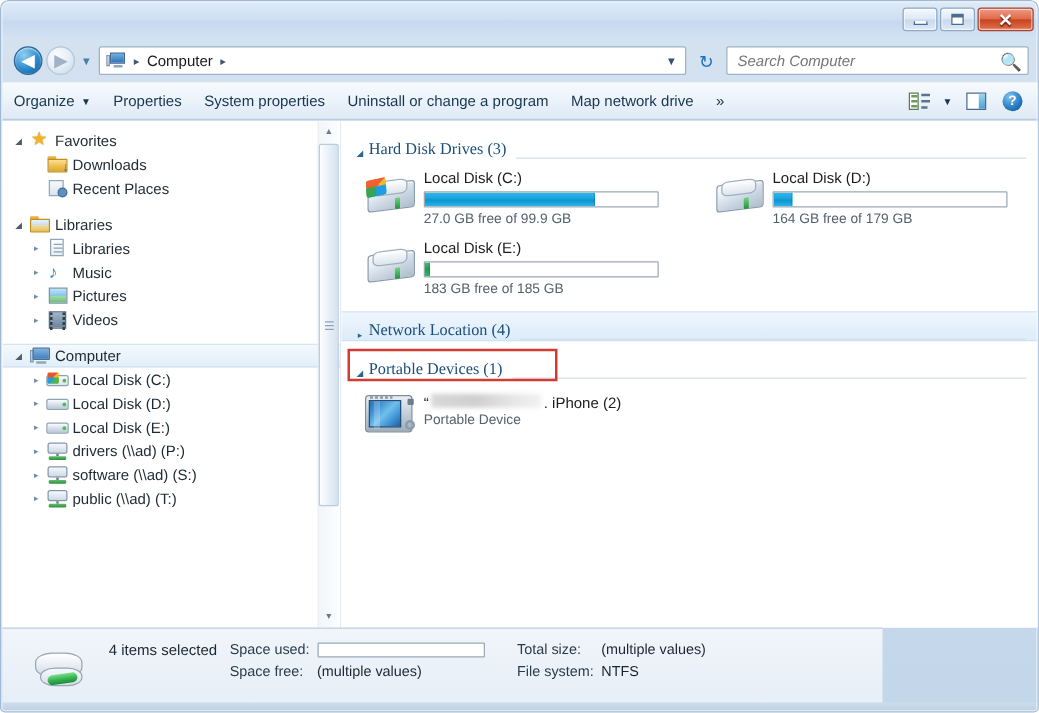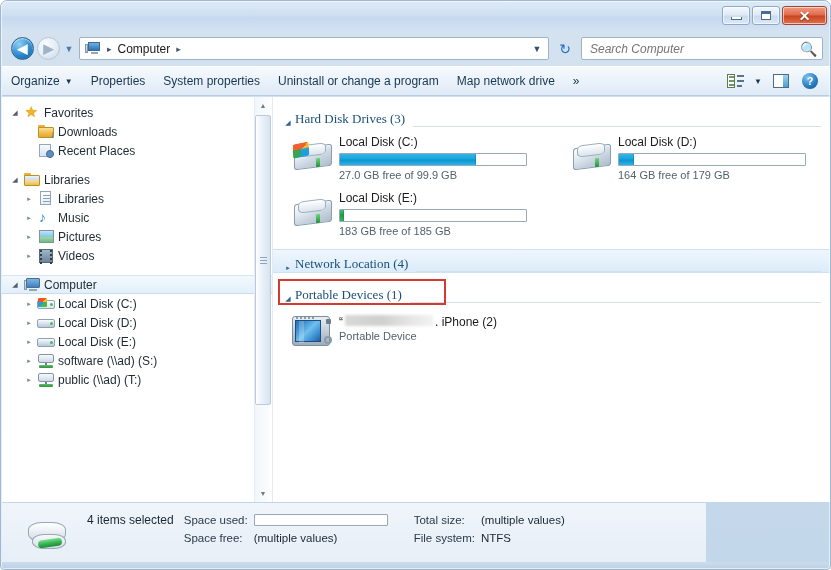--- a/index.html
+++ b/index.html
@@ -861,20 +861,31 @@
       </div>
       <div class="navrow indent1">
         <span class="expander">▸</span>
         <span class="navicon">
           <span class="ic ic-hdd">
               <span class="bd"></span>
               <span class="led"></span>
             </span>
         </span>
         <span class="navlabel">Local Disk (E:)</span>
+      </div>
+      <div class="navrow indent1">
+        <span class="expander">▸</span>
+        <span class="navicon">
+          <span class="ic ic-netdrv">
+              <span class="bd"></span>
+              <span class="pipe"></span>
+              <span class="wire"></span>
+            </span>
+        </span>
+        <span class="navlabel">drivers (\\ad) (P:)</span>
       </div>
       <div class="navrow indent1">
         <span class="expander">▸</span>
         <span class="navicon">
           <span class="ic ic-netdrv">
               <span class="bd"></span>
               <span class="pipe"></span>
               <span class="wire"></span>
             </span>
         </span>

